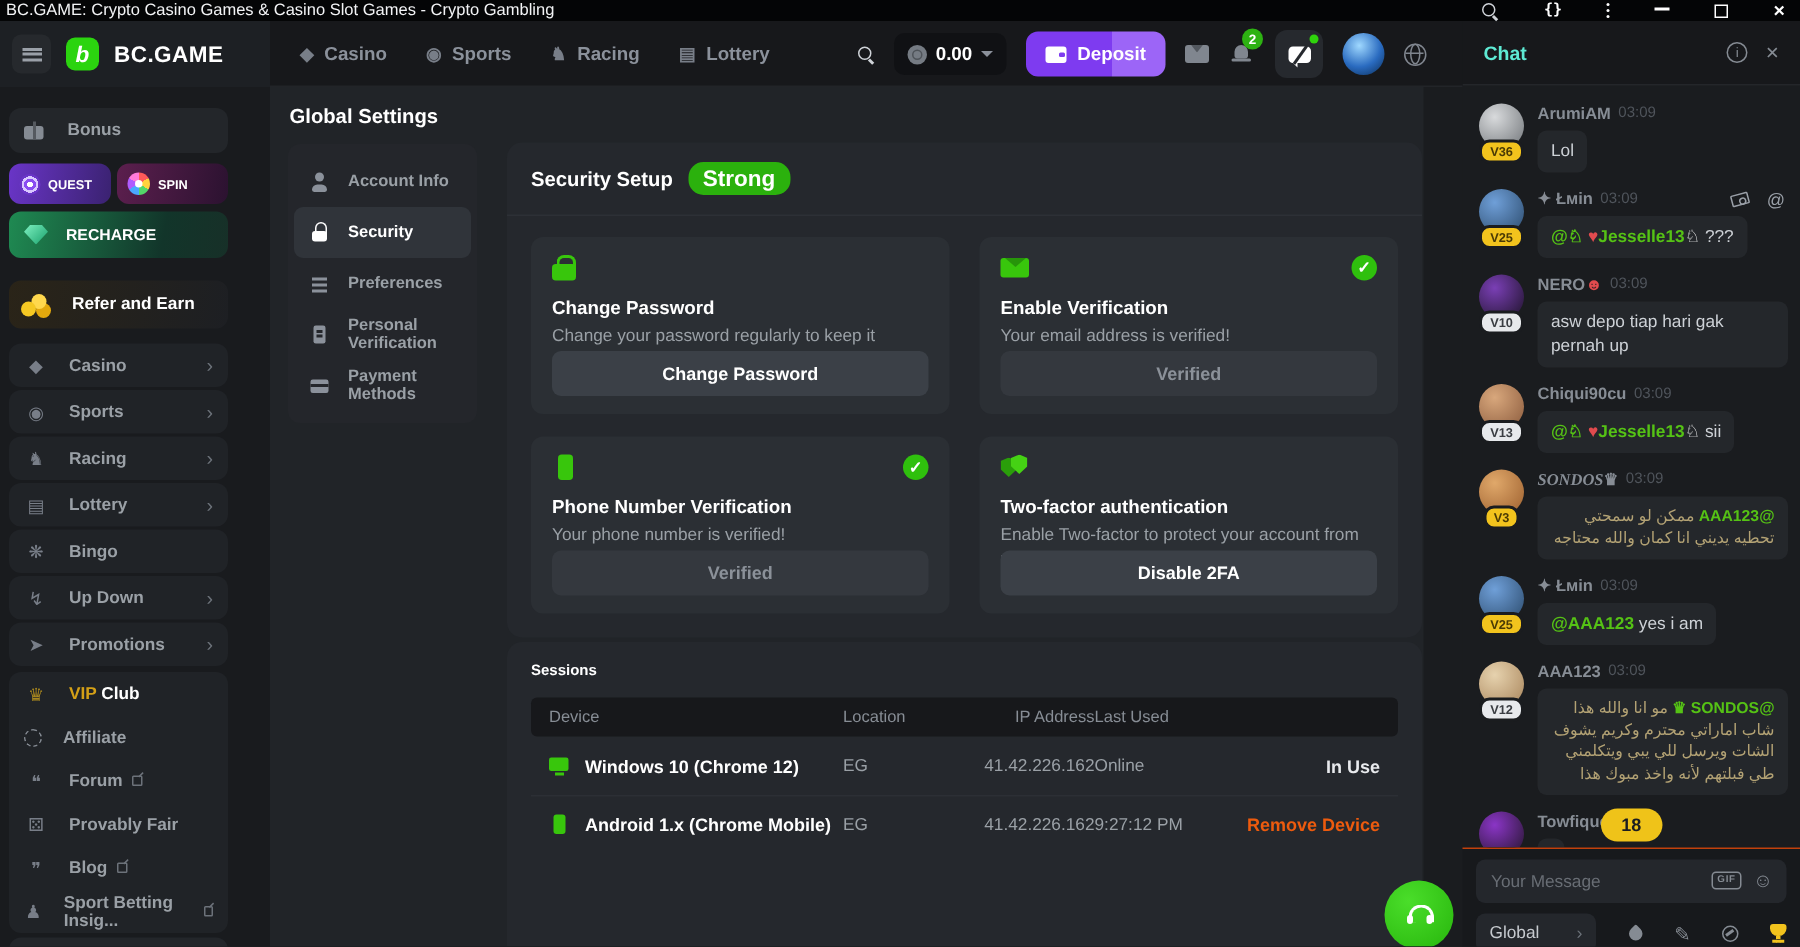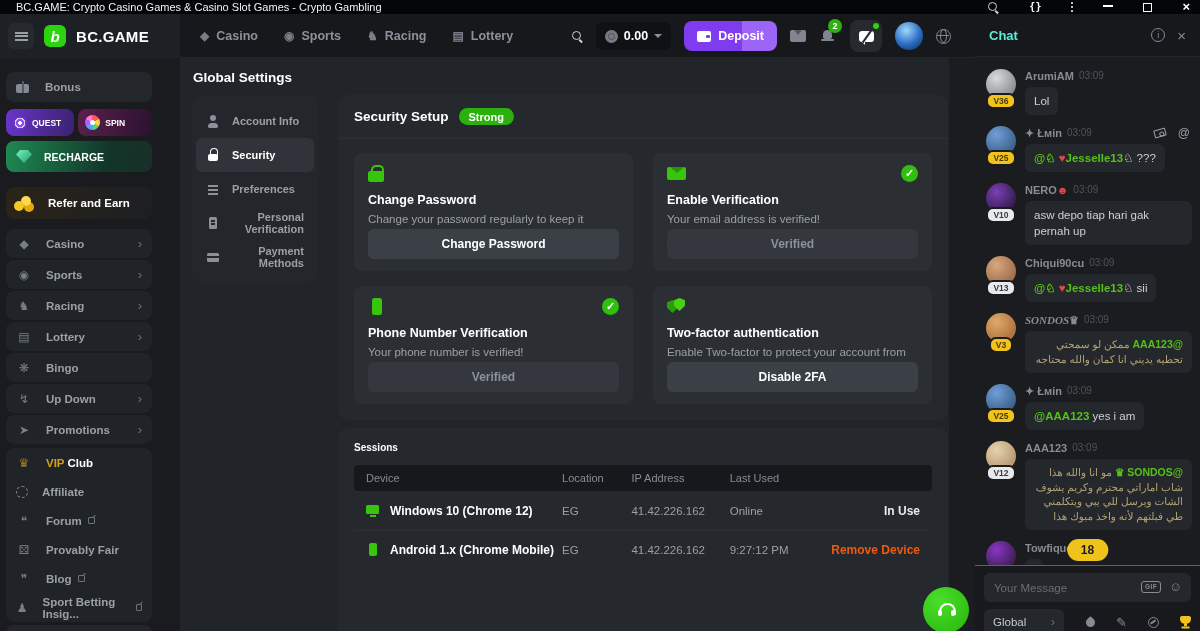--- a/index.html
+++ b/index.html
@@ -1,21 +1,21 @@
 <!DOCTYPE html>
 <html><head>
 <meta charset="utf-8">
 <style>
   * { margin:0; padding:0; box-sizing:border-box; }
   html,body { width:1200px; height:631px; }
   body { position:relative; background:#17181b; font-family:"Liberation Sans", sans-serif; color:#e8eaed; overflow:hidden; }
 
   
   .titlebar { position:absolute; left:0; top:0; width:1200px; height:14px; background:#040506; display:flex; align-items:center; z-index:50; }
-  .titlebar-title { font-size:11px; color:#f2f3f5; padding-left:16px; white-space:nowrap; }
+  .titlebar-title { font-size:11px; color:#f2f3f5; padding-left:4px; white-space:nowrap; }
   .win-controls { position:absolute; right:10px; top:1px; display:flex; gap:30px; align-items:center; height:12px; }
   .wc { color:#e8eaed; font-size:11px; line-height:12px; cursor:default; }
   .ic-search { width:12px; height:12px; position:relative; display:inline-block; }
   .ic-search:before { content:""; position:absolute; left:1px; top:1px; width:7px; height:7px; border:1.5px solid #cfd3d8; border-radius:50%; }
   .ic-search:after { content:""; position:absolute; left:9px; top:9px; width:4px; height:1.5px; background:#cfd3d8; transform:rotate(45deg); transform-origin:0 0; }
   .ic-braces { font-family:"DejaVu Sans Mono", monospace; font-weight:bold; font-size:10px; color:#fff; }
   .ic-kebab { display:inline-flex; flex-direction:column; gap:2px; }
   .ic-kebab i { width:2px; height:2px; background:#fff; border-radius:50%; }
   .ic-min { display:inline-block; width:10px; height:2px; background:#fff; margin-bottom:2px; }
   .ic-max { display:inline-block; width:9px; height:9px; border:1.5px solid #fff; }
@@ -87,37 +87,37 @@
   .ic-dashed { width:12px; height:12px; border:1.5px dashed #858b93; border-radius:50%; margin-right:14px; flex:none; }
   .ext { display:inline-block; width:7px; height:7px; border:1px solid #6c727a; border-radius:1px; position:relative; margin-left:6px; }
   .ext:before { content:""; position:absolute; right:-2px; top:-2px; width:4px; height:1px; background:#6c727a; transform:rotate(-45deg); }
   .side-cut { margin-top:3px; height:8px; background:#23262a; border-radius:8px 8px 0 0; flex:none; }
 
   
   .main { position:absolute; left:180px; top:58px; width:795px; height:573px; background:#212428; overflow:hidden; }
   .main-gutter { position:absolute; right:0; top:0; width:26px; height:100%; background:#1a1c1f; }
   .page-title { position:absolute; left:13px; top:12px; font-size:13.5px; font-weight:bold; color:#fff; }
   .settings-menu { position:absolute; left:12px; top:38px; width:126px; background:#24262b; border-radius:8px; padding:8px 4px; }
-  .settings-item { height:34px; display:flex; align-items:center; gap:12px; padding:0 10px; border-radius:6px; color:#9aa0a6; font-size:11px; font-weight:bold; cursor:pointer;text-align:right; }
+  .settings-item { height:34px; display:flex; align-items:center; gap:12px; padding:0 10px; border-radius:6px; color:#9aa0a6; font-size:11px; font-weight:bold; cursor:pointer; }
   .settings-item.active { background:#30343a; color:#fff; }
   .sic { width:14px; height:14px; position:relative; flex:none; }
   .sic-person:before { content:""; position:absolute; left:4px; top:1px; width:6px; height:6px; border-radius:50%; background:#8b919b; }
   .sic-person:after { content:""; position:absolute; left:2px; top:8.5px; width:10px; height:5px; border-radius:5px 5px 2px 2px; background:#8b919b; }
   .sic-lock:before { content:""; position:absolute; left:4px; top:0; width:6px; height:7px; border:1.5px solid #fff; border-bottom:none; border-radius:4px 4px 0 0; }
   .sic-lock:after { content:""; position:absolute; left:2px; top:6px; width:10px; height:7px; background:#fff; border-radius:2px; }
   .sic-list:before { content:""; position:absolute; left:2px; top:3px; width:10px; height:1.5px; background:#8b919b; box-shadow:0 4px 0 #8b919b, 0 8px 0 #8b919b; }
   .sic-doc:before { content:""; position:absolute; left:3px; top:1px; width:8px; height:12px; background:#8b919b; border-radius:1.5px; }
   .sic-doc:after { content:""; position:absolute; left:5px; top:4px; width:4px; height:1.5px; background:#24262b; box-shadow:0 3px 0 #24262b; }
   .sic-card:before { content:""; position:absolute; left:1px; top:3px; width:12px; height:9px; background:#8b919b; border-radius:1.5px; }
   .sic-card:after { content:""; position:absolute; left:1px; top:5.5px; width:12px; height:2px; background:#24262b; }
 
   .security-panel { position:absolute; left:158px; top:37px; width:610px; background:#25282d; border-radius:10px; }
   .panel-header { display:flex; align-items:center; gap:10px; padding:13px 16px; border-bottom:1px solid #2d3036; }
   .panel-title { font-size:13.5px; font-weight:bold; color:#fff; }
-  .strong-badge { background:#2bb10d; color:#fff; font-size:11px; font-weight:bold; padding:2.5px 10px; border-radius:10px; }
+  .strong-badge { background:#2bb10d; color:#fff; font-size:15px; font-weight:bold; padding:2.5px 10px; border-radius:10px; }
   .cards-grid { padding:14px 16px 16px; display:grid; grid-template-columns:1fr 1fr; gap:15px 20px; }
   .sec-card { position:relative; background:#2b2f34; border-radius:8px; padding:12px 14px; height:118px; }
   .card-top { display:flex; justify-content:space-between; align-items:flex-start; height:20px; }
   .cic { position:relative; width:20px; height:17px; }
   .cic-lock:before { content:""; position:absolute; left:3px; top:0; width:9px; height:8px; border:2px solid #38c60c; border-bottom:none; border-radius:5px 5px 0 0; }
   .cic-lock:after { content:""; position:absolute; left:0; top:6px; width:16px; height:11px; background:#38c60c; border-radius:2.5px; }
   .cic-mail:before { content:""; position:absolute; left:0; top:2px; width:19px; height:13px; background:#38c60c; border-radius:2px; }
   .cic-mail:after { content:""; position:absolute; left:2.5px; top:2px; border-left:7px solid transparent; border-right:7px solid transparent; border-top:6px solid #27950a; }
   .cic-phone:before { content:""; position:absolute; left:4px; top:0; width:10px; height:17px; background:#38c60c; border-radius:2.5px; }
   .cic-shield:before { content:""; position:absolute; left:0; top:2px; width:11px; height:13px; background:#2a9e0a; clip-path:polygon(50% 0,100% 18%,100% 60%,50% 100%,0 60%,0 18%); }
@@ -128,21 +128,21 @@
   .card-btn { position:absolute; left:14px; right:14px; bottom:12px; height:30px; background:#3b4047; border-radius:6px; display:flex; align-items:center; justify-content:center; font-size:12px; font-weight:bold; color:#fff; cursor:pointer; }
   .card-btn.disabled { color:#8b9199; background:#34383e; cursor:default; }
 
   .sessions-panel { position:absolute; left:158px; top:370px; width:610px; height:203px; background:#25282d; border-radius:10px 10px 0 0; }
   .sessions-title { font-size:10px; font-weight:bold; color:#fff; padding:14px 16px 12px; }
   .tbl-head { margin:0 16px; height:26px; background:#17181b; border-radius:4px; display:flex; align-items:center; font-size:11px; color:#878d95; }
   .tbl-row { margin:0 16px; height:39px; display:flex; align-items:center; font-size:12px; }
   .tbl-row + .tbl-row { border-top:1px solid #2c2f35; }
   .col-dev { flex:0 0 36%; padding-left:12px; display:flex; align-items:center; gap:9px; }
   .col-loc { flex:0 0 12%; }
-  .col-ip { flex:0 0 17%; }
+  .col-ip { flex:0 0 17%;text-align:right; }
   .col-last { flex:0 0 16%; }
   .col-act { flex:1; text-align:right; padding-right:12px; font-weight:bold; }
   .tbl-row .col-dev { color:#fff; font-weight:bold; }
   .tbl-row .col-loc, .tbl-row .col-ip, .tbl-row .col-last { color:#9aa0a6; font-size:11.5px; }
   .col-act.remove { color:#ed5b0e; }
   .dic { position:relative; width:15px; height:14px; flex:none; }
   .dic-desktop:before { content:""; position:absolute; left:0; top:1px; width:13px; height:9px; background:#38c60c; border-radius:1.5px; }
   .dic-desktop:after { content:""; position:absolute; left:3.5px; top:11px; width:6px; height:2px; background:#38c60c; }
   .dic-mobile:before { content:""; position:absolute; left:3px; top:0; width:8px; height:13px; background:#38c60c; border-radius:2px; }
 

